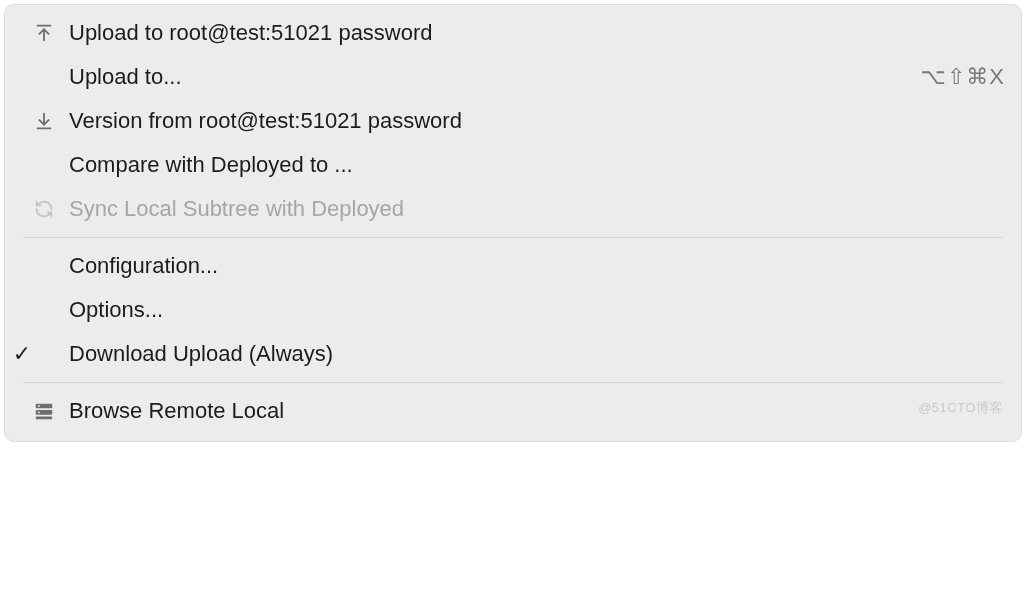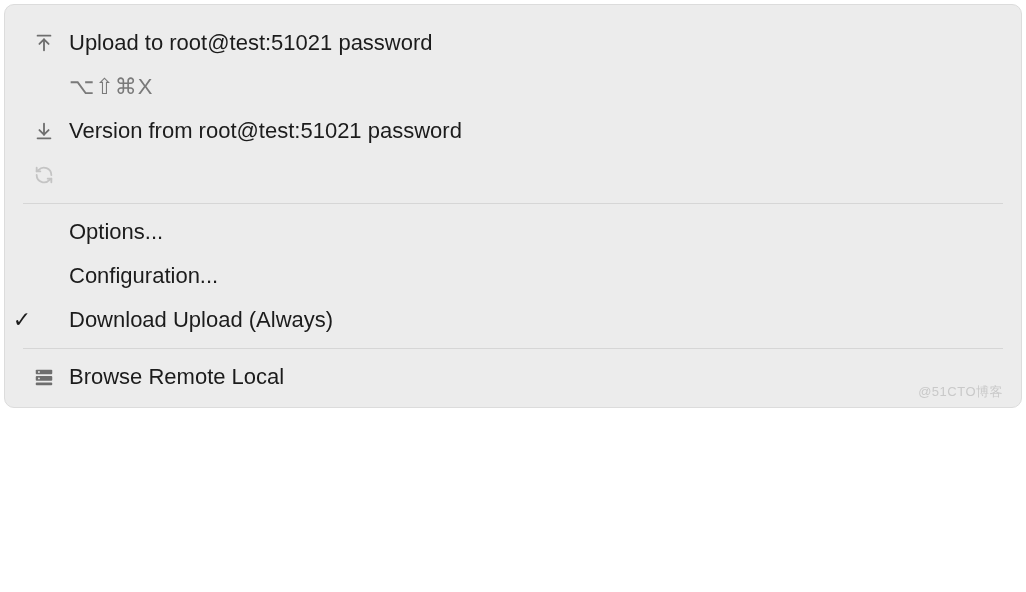--- a/index.html
+++ b/index.html
@@ -9,21 +9,21 @@
       width: 1026px;
       height: 592px;
       overflow: hidden;
     }
     .menu {
       width: 1018px;
       margin: 4px;
       background: #ececec;
       border: 1px solid #dcdcdc;
       border-radius: 10px;
-      padding: 16px 0 8px 0;
+      padding: 6px 0 8px 0;
       position: relative;
     }
     .menu-item {
       display: flex;
       align-items: center;
       height: 44px;
       padding: 0 16px 0 20px;
       font-size: 22px;
       color: #1c1c1c;
       cursor: default;
@@ -56,21 +56,21 @@
       white-space: nowrap;
     }
     .separator {
       height: 1px;
       background: #d6d6d6;
       margin: 6px 18px;
     }
     .watermark {
       position: absolute;
       right: 18px;
-      bottom: 6px;
+      bottom: 24px;
       font-size: 13px;
       color: #c9c9c9;
       letter-spacing: 0.5px;
       margin-left: 36px;
     }
   </style>
 </head>
 <body>
 
 <div class="menu">
@@ -83,63 +83,70 @@
           <line x1="12" y1="20" x2="12" y2="8"></line>
           <polyline points="7,13 12,8 17,13"></polyline>
         </svg>
     </span>
     <span class="label">Upload to root@test:51021 password</span>
   </div>
 
   <div class="menu-item">
     <span class="check-slot"></span>
     <span class="icon-slot"></span>
+    <span class="label">Upload to...</span>
     <span class="shortcut">⌥⇧⌘X</span>
   </div>
 
   <div class="menu-item">
     <span class="check-slot"></span>
     <span class="icon-slot">
       <svg width="22" height="22" viewBox="0 0 24 24" fill="none" stroke="#6e6e6e" stroke-width="2" stroke-linecap="round" stroke-linejoin="round">
           <line x1="5" y1="20" x2="19" y2="20"></line>
           <line x1="12" y1="4" x2="12" y2="16"></line>
           <polyline points="7,11 12,16 17,11"></polyline>
         </svg>
     </span>
     <span class="label">Version from root@test:51021 password</span>
   </div>
 
 
 
+  <div class="menu-item">
+    <span class="check-slot"></span>
+    <span class="icon-slot"></span>
+    <span class="label">Compare with Deployed to ...</span>
+  </div>
 
   <div class="menu-item disabled">
     <span class="check-slot"></span>
     <span class="icon-slot">
       <svg width="22" height="22" viewBox="0 0 24 24" fill="none" stroke="#c4c4c4" stroke-width="2" stroke-linecap="round" stroke-linejoin="round">
           <path d="M20 12a8 8 0 0 0-14-5.3L4 8"></path>
           <polyline points="4,4 4,8 8,8"></polyline>
           <path d="M4 12a8 8 0 0 0 14 5.3L20 16"></path>
           <polyline points="20,20 20,16 16,16"></polyline>
         </svg>
     </span>
+    <span class="label">Sync Local Subtree with Deployed</span>
   </div>
 
 
   <div class="separator"></div>
 
   <div class="menu-item">
     <span class="check-slot"></span>
     <span class="icon-slot"></span>
-    <span class="label">Options...</span>
+    <span class="label">Configuration...</span>
   </div>
 
   <div class="menu-item">
     <span class="check-slot"></span>
     <span class="icon-slot"></span>
-    <span class="label">Configuration...</span>
+    <span class="label">Options...</span>
   </div>
 
   <div class="menu-item">
     <span class="check-slot">✓</span>
     <span class="icon-slot"></span>
     <span class="label">Download Upload (Always)</span>
   </div>
 
   <div class="separator"></div>
 

